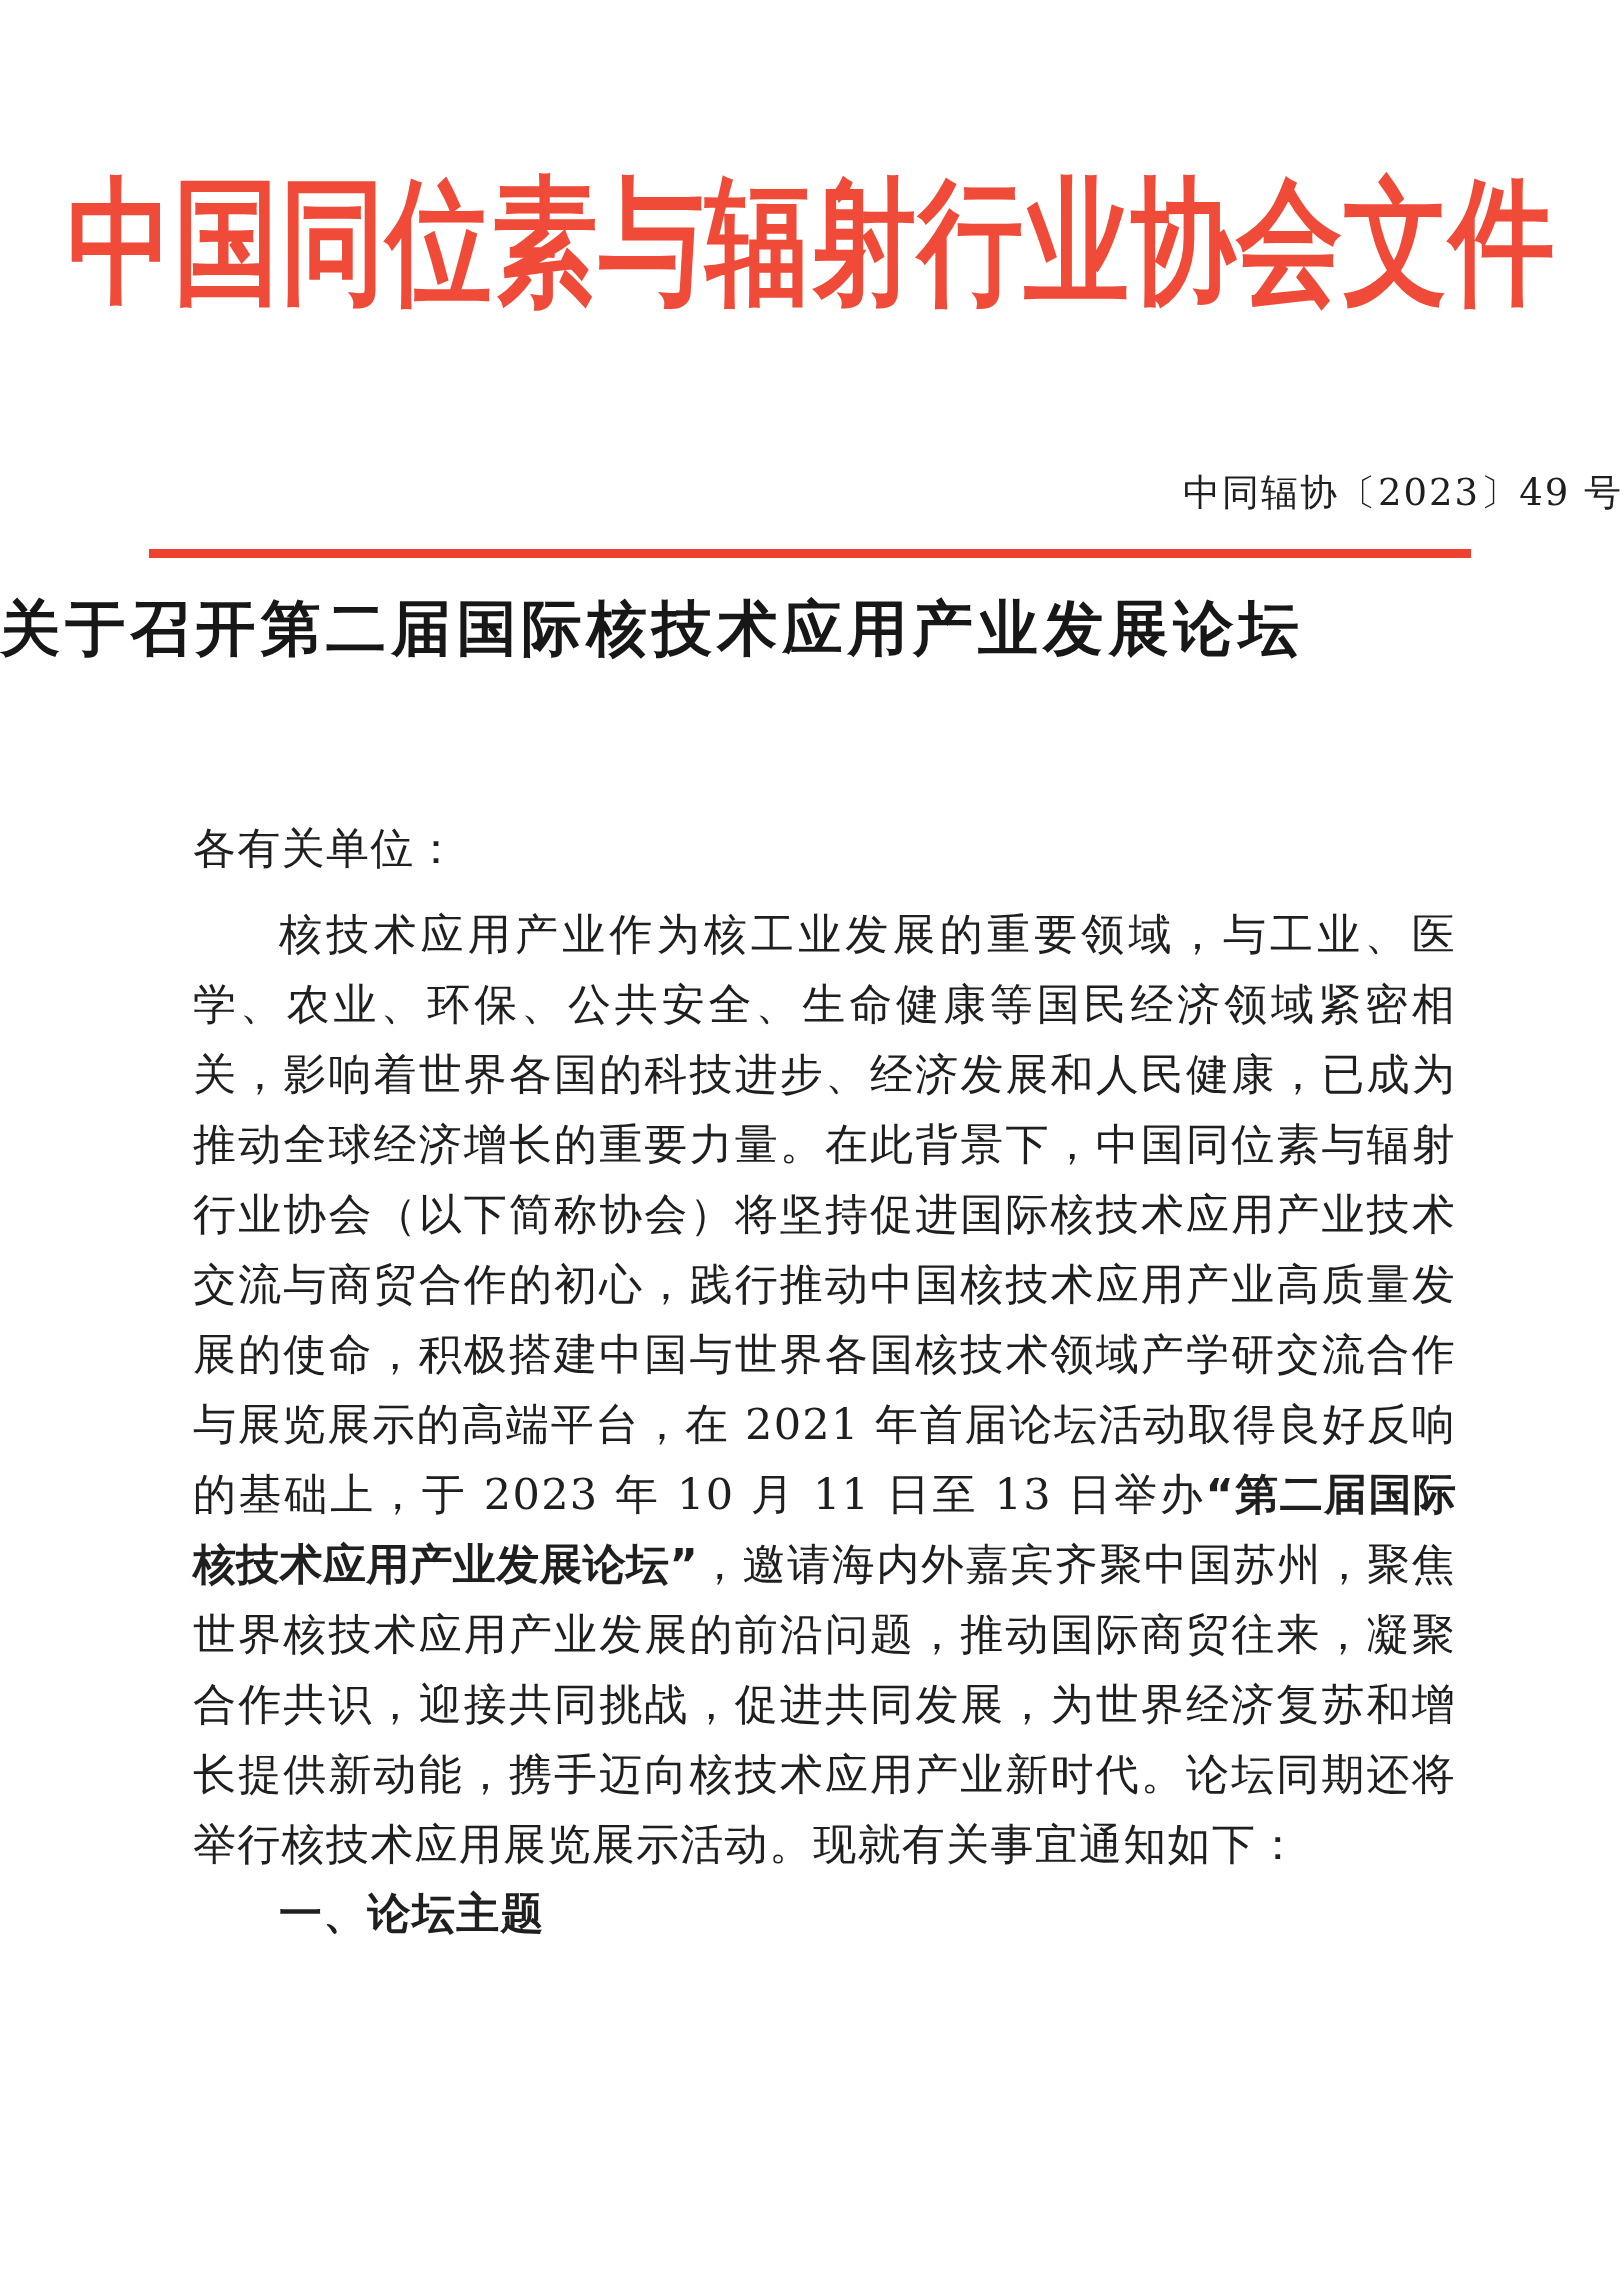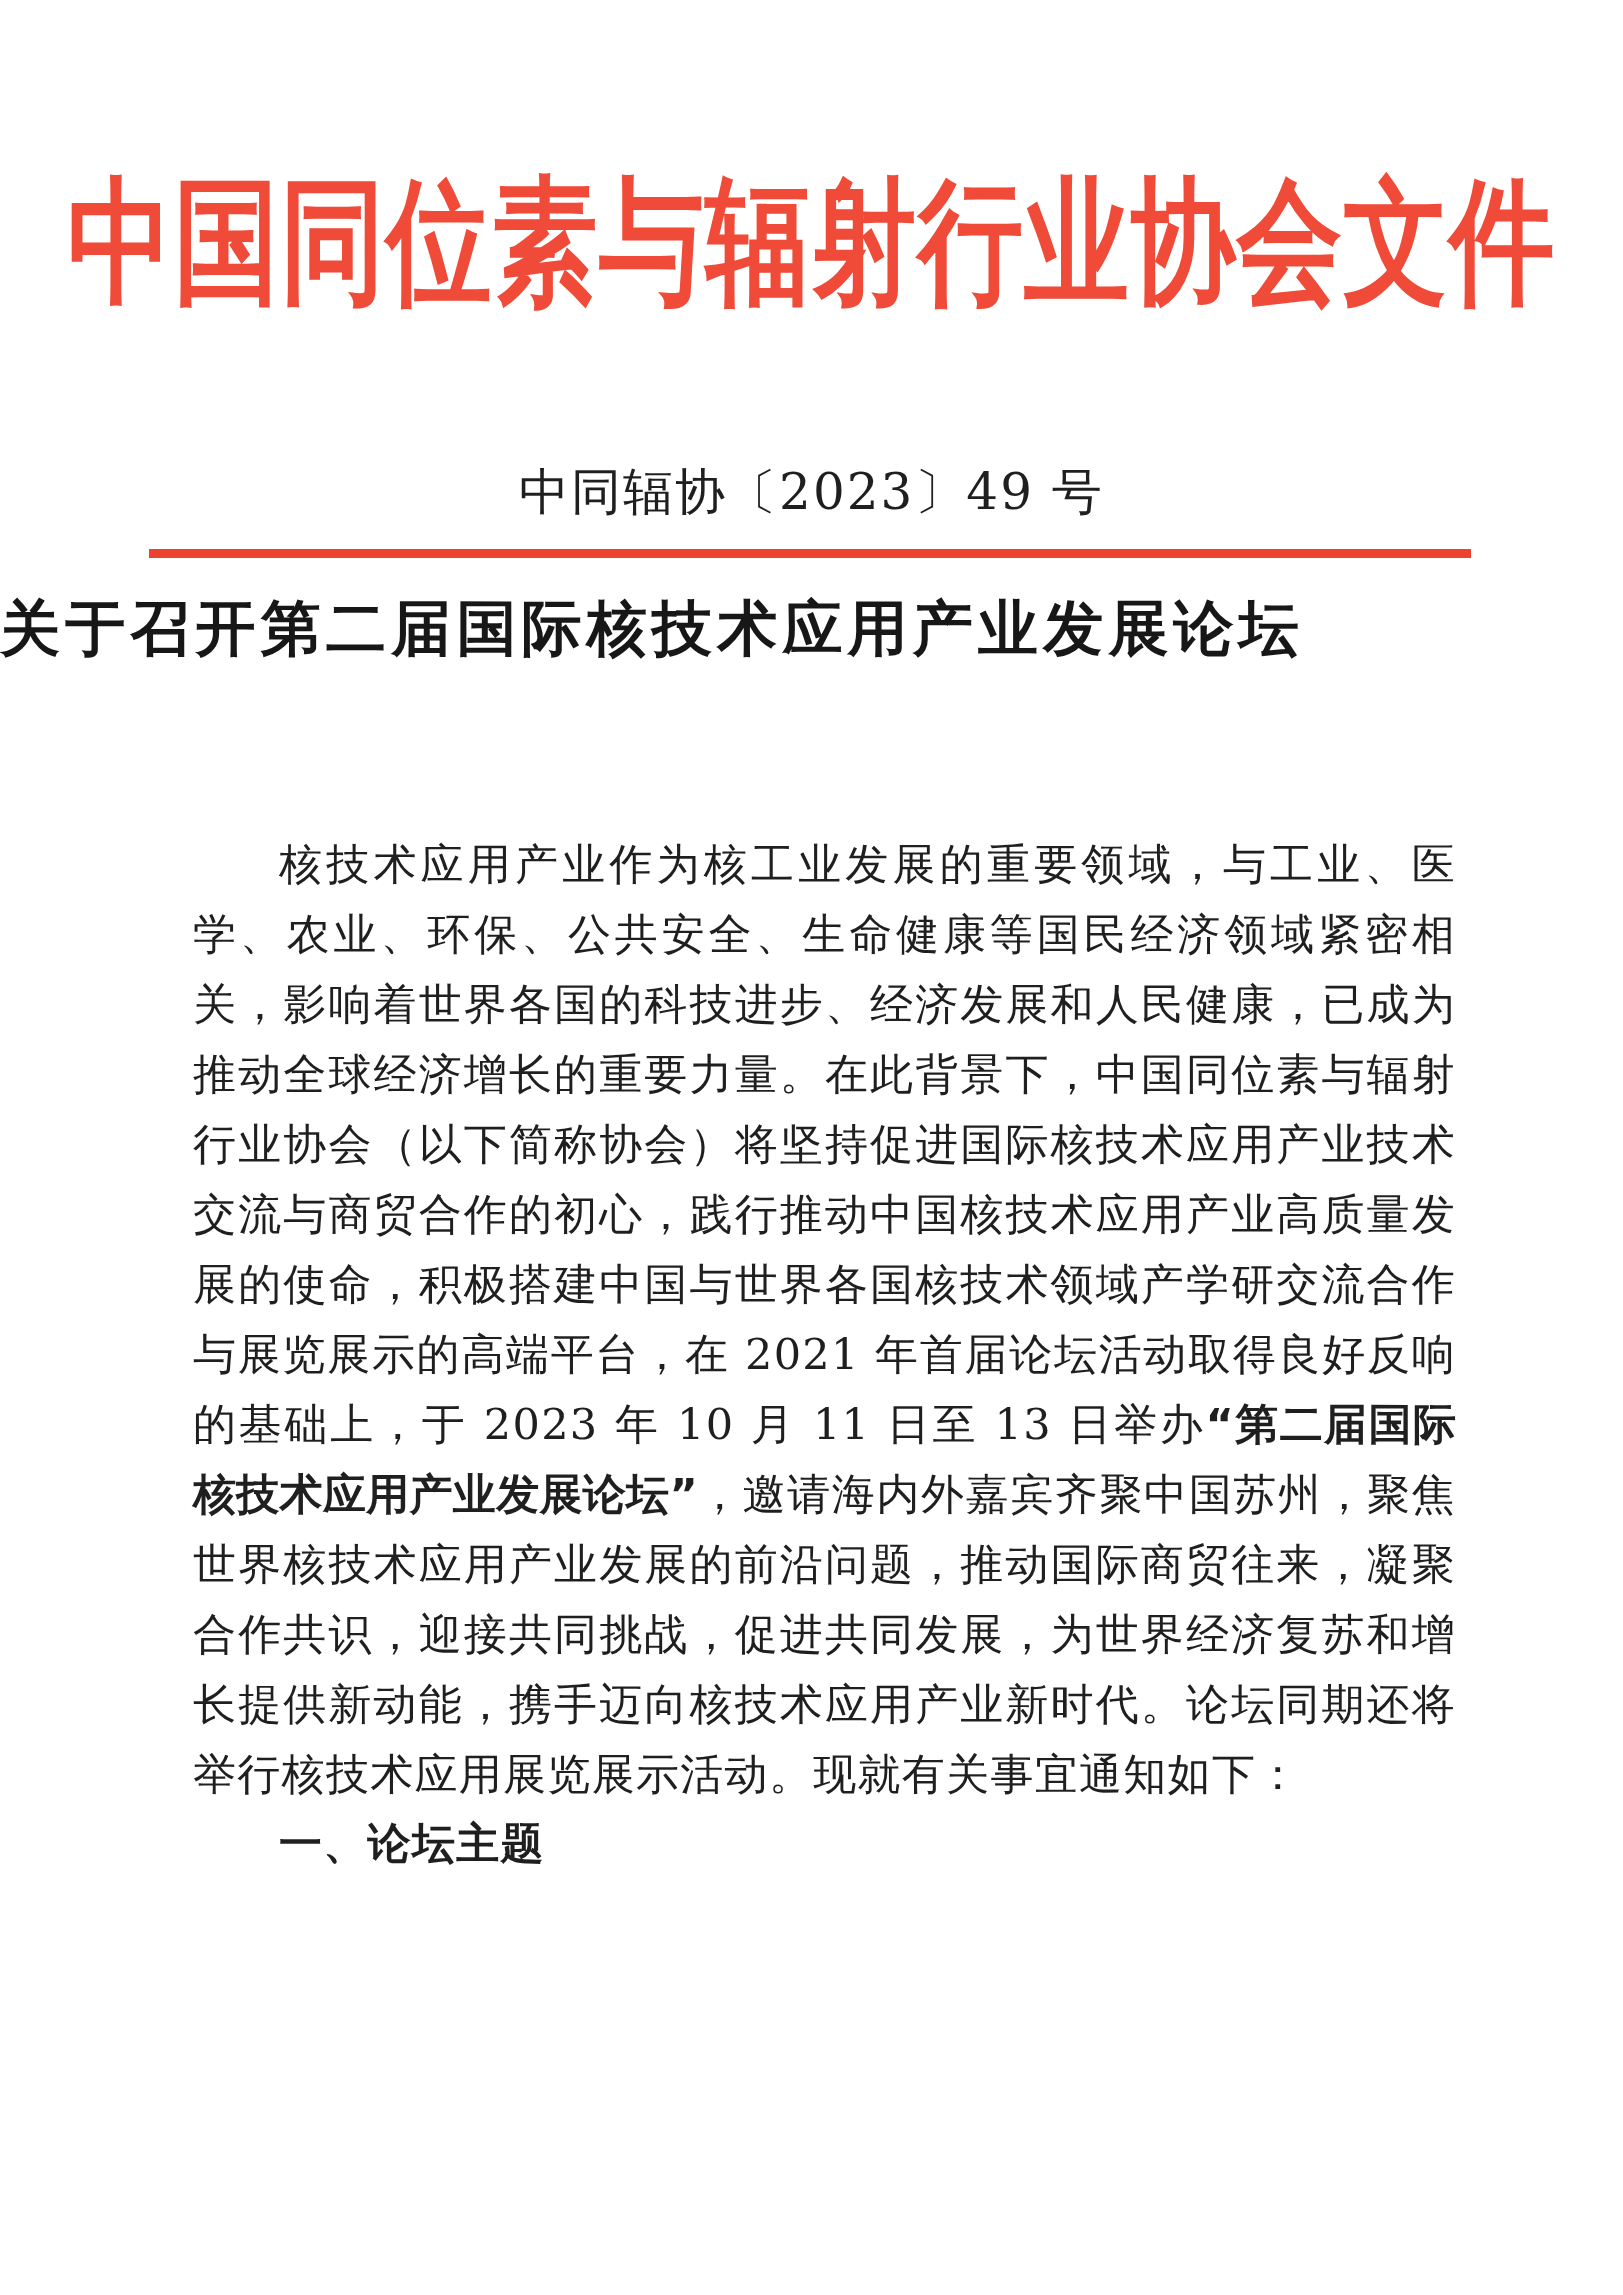--- a/index.html
+++ b/index.html
@@ -31,22 +31,22 @@
     transform: scaleY(1.3);
     transform-origin: 50% 0;
     color: #ef4b38;
   }
   
   .doc-number {
     position: absolute;
     top: 469px;
     left: 0;
     right: 0;
-    text-align: center;
-    font-size: 50px;
+    text-align: right;
+    font-size: 37px;
     letter-spacing: 2px;
     line-height: 47px;
     color: #1f1f1f;
   }
   
   .red-rule {
     position: absolute;
     top: 549px;
     left: 149px;
     width: 1322px;
@@ -118,20 +118,21 @@
 
   <div class="doc-number">中同辐协〔2023〕49 号</div>
 
   <div class="red-rule" style="background: rgb(238, 65, 48);"></div>
 
   <h1 class="doc-title">
     <span class="t-line">关于召开第二届国际核技术应用产业发展论坛</span>
   </h1>
 
   <div class="body-block">
+    <p class="salutation">各有关单位：</p>
 
     <p class="para"><span>核技术应用产业作为核工业发展的重要领域，与工业、医学、农业、环保、公共安全、生命健康等国民经济领域紧密相关，影响着世界各国的科技进步、经济发展和人民健康，已成为推动全球经济增长的重要力量。在此背景下，中国同位素与辐射行业协会（以下简称协会）将坚持促进国际核技术应用产业技术交流与商贸合作的初心，践行推动中国核技术应用产业高质量发展的使命，积极搭建中国与世界各国核技术领域产学研交流合作与展览展示的高端平台，在 2021 年首届论坛活动取得良好反响的基础上，于 2023 年 10 月 11 日至 13 日举办</span><span class="bold-run">“第二届国际核技术应用产业发展论坛”</span><span>，邀请海内外嘉宾齐聚中国苏州，聚焦世界核技术应用产业发展的前沿问题，推动国际商贸往来，凝聚合作共识，迎接共同挑战，促进共同发展，为世界经济复苏和增长提供新动能，携手迈向核技术应用产业新时代。论坛同期还将举行核技术应用展览展示活动。现就有关事宜通知如下：</span></p>
 
     <p class="sec-heading">一、论坛主题</p>
 
   </div>
 
   <div class="page-num">- 1 -</div>
 
 </div>

